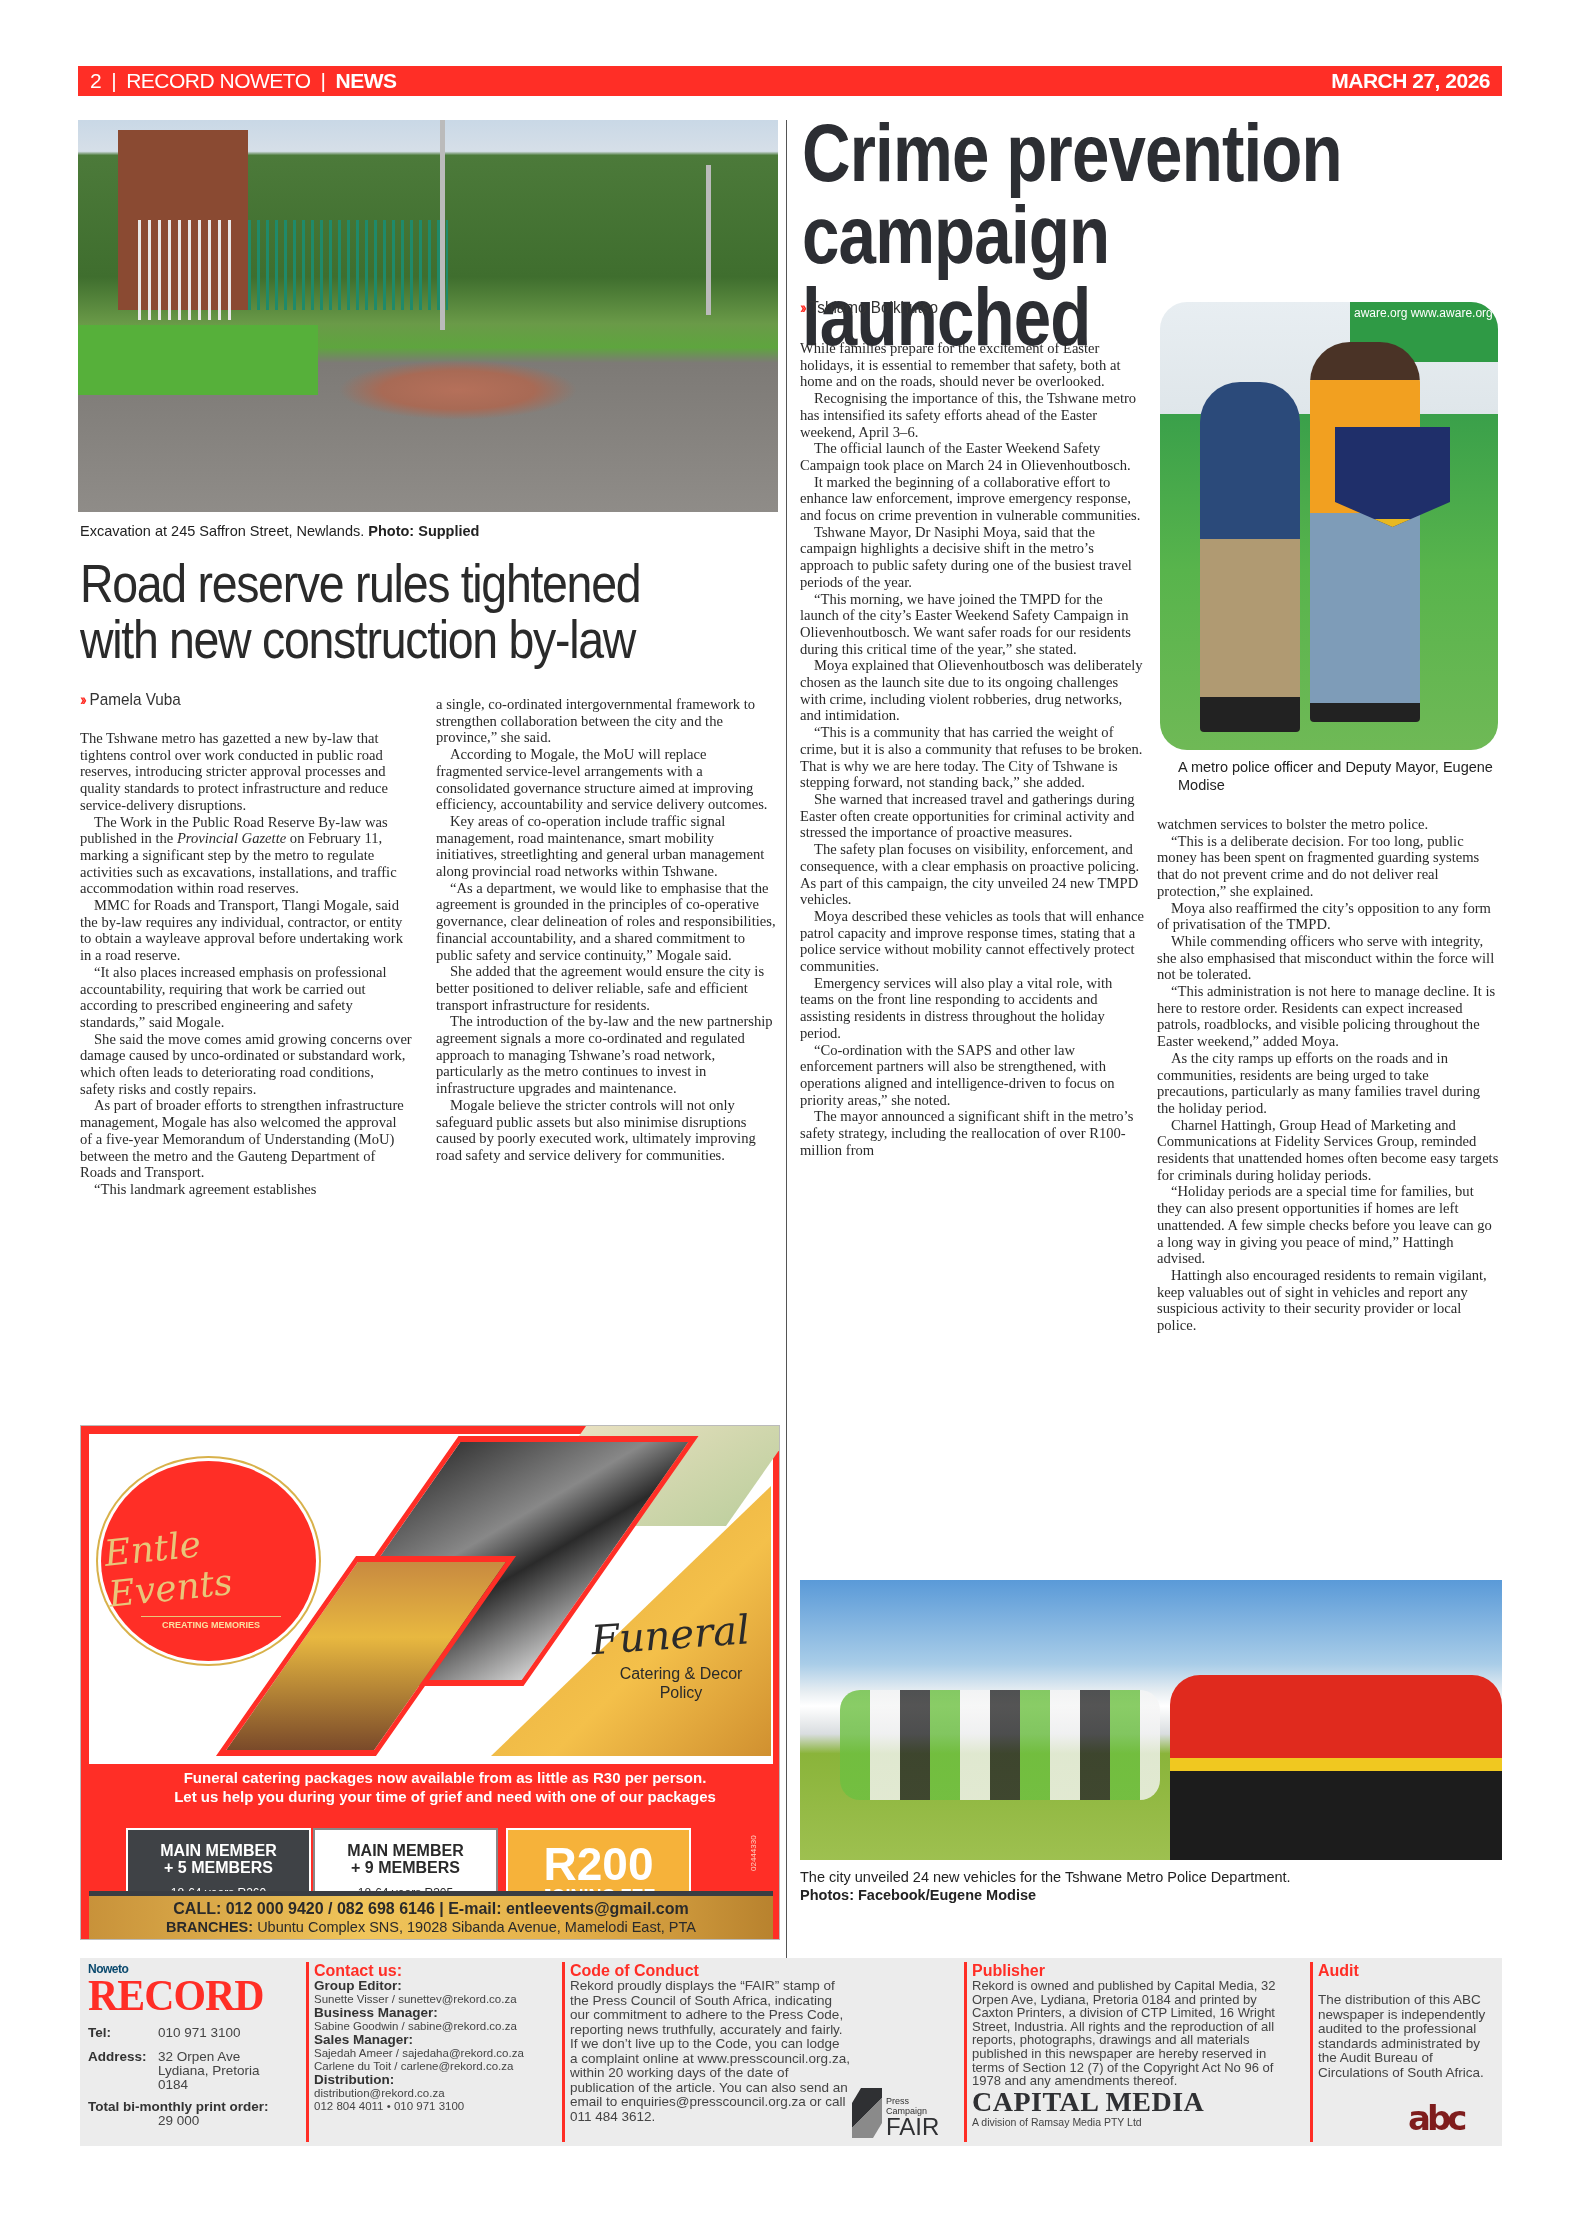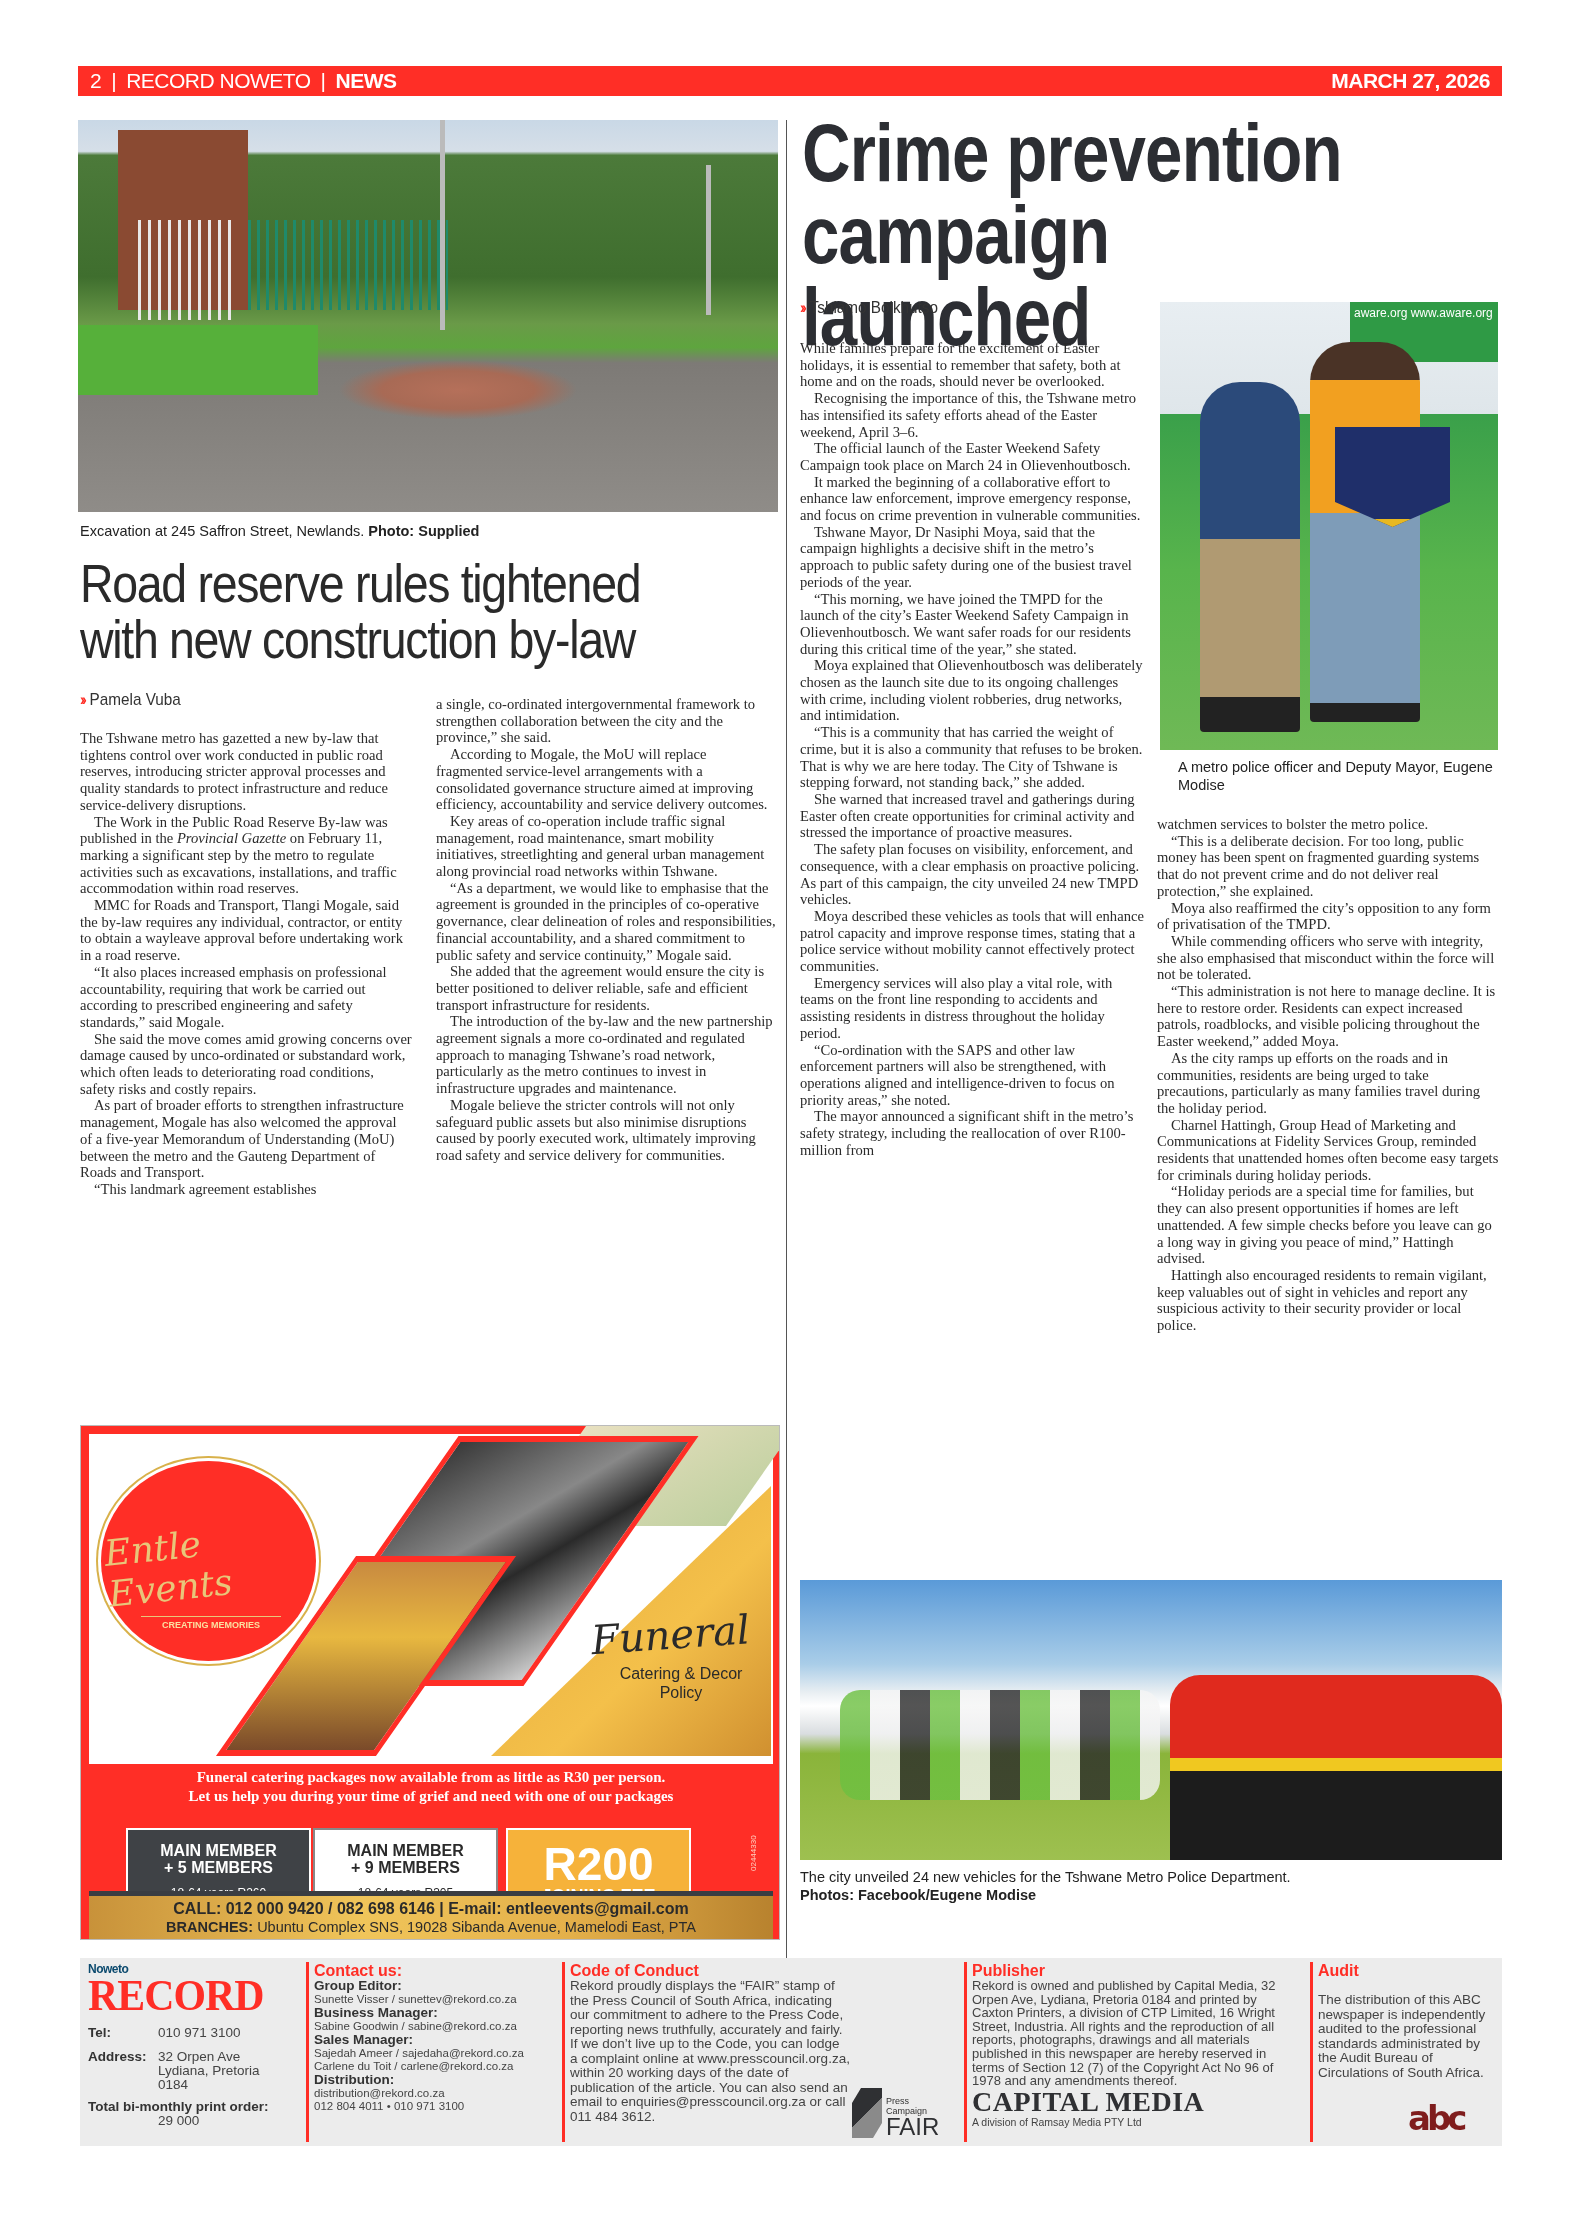--- a/index.html
+++ b/index.html
@@ -21,21 +21,21 @@
     background: linear-gradient(180deg, #c9d8e6 0%, #d6dfe8 8%, #4c7a3a 9%, #3f6e2e 40%, #6a9a48 52%, #5ea53e 58%, #7d7a76 62%, #8f8c88 100%); }
   .photo-road .house { left: 40px; top: 10px; width: 130px; height: 180px; background: #8a4a32; }
   .photo-road .gate { left: 60px; top: 100px; width: 100px; height: 100px; background: repeating-linear-gradient(90deg,#e8e8e8 0 3px,transparent 3px 10px); }
   .photo-road .fence { left: 170px; top: 100px; width: 200px; height: 90px; background: repeating-linear-gradient(90deg,#1f8a6a 0 3px,transparent 3px 9px); }
   .photo-road .lawn { left: 0; top: 205px; width: 240px; height: 70px; background: #56b03a; }
   .photo-road .dirt { left: 260px; top: 240px; width: 240px; height: 60px; background: radial-gradient(ellipse at center,#b5705a 0%,#a86a55 45%,transparent 70%); }
   .photo-road .pole1 { left: 362px; top: 0; width: 5px; height: 210px; background: #bbb; }
   .photo-road .pole2 { left: 628px; top: 45px; width: 5px; height: 150px; background: #bbb; }
 
   .photo-police { left: 1160px; top: 302px; width: 338px; height: 448px;
-    background: linear-gradient(180deg,#e8eef2 0%,#dfe6ea 25%,#3aa04a 25%,#58b44c 60%,#6fb956 100%); }
+    background: linear-gradient(180deg,#e8eef2 0%,#dfe6ea 25%,#3aa04a 25%,#58b44c 60%,#6fb956 100%); border-radius: 27px; }
   .photo-police .banner { left: 190px; top: 0; width: 148px; height: 60px; background: #2f9a45; color: #fff; font-family: "Liberation Sans", sans-serif; font-size: 12px; padding: 4px; }
   .photo-police .officer { left: 40px; top: 80px; width: 100px; height: 350px; background: linear-gradient(180deg,#2b4a7a 0 45%,#b09a72 45% 90%,#222 90%); border-radius: 40px 40px 4px 4px; }
   .photo-police .man { left: 150px; top: 40px; width: 110px; height: 380px; background: linear-gradient(180deg,#4a3326 0 10%,#f2a020 10% 45%,#7e9cb8 45% 95%,#222 95%); border-radius: 40px 40px 4px 4px; }
   .photo-police .podium { left: 175px; top: 125px; width: 115px; height: 100px; background: #1f2f6a; border-bottom: 8px solid #e8b820; clip-path: polygon(0 0,100% 0,100% 75%,50% 100%,0 75%); }
 
   .photo-vehicles { left: 800px; top: 1580px; width: 702px; height: 280px;
     background: linear-gradient(180deg,#5a9ad8 0%,#a9cde8 30%,#e8eef2 40%,#ffffff 45%,#d9dde0 55%,#8ab43a 62%,#9ec050 100%); }
   .photo-vehicles .truck { left: 370px; top: 95px; width: 332px; height: 185px; background: linear-gradient(180deg,#e02a1e 0 45%,#f0c820 45% 52%,#1c1c1c 52%); border-radius: 30px 30px 0 0; }
   .photo-vehicles .bikes { left: 40px; top: 110px; width: 320px; height: 110px; background: repeating-linear-gradient(90deg,#6cc040 0 30px,#f5f5f5 30px 60px,#2a2a2a 60px 90px); opacity: .8; border-radius: 20px; }
 
@@ -62,21 +62,21 @@
   .ad .top { left: 8px; top: 8px; width: 684px; height: 330px; background: #fff; }
   .ad .logo { left: 20px; top: 35px; width: 215px; height: 200px; background: #ff2e26; border-radius: 50%; box-shadow: 0 0 0 3px #fff, 0 0 0 5px #d8b14a; }
   .ad .logo-script { left: 25px; top: 95px; width: 230px; font-family: "DejaVu Serif", serif; font-style: italic; font-size: 36px; color: #e8c67a; transform: rotate(-6deg); }
   .ad .logo-tag { left: 60px; top: 190px; width: 140px; text-align: center; font-family: "Liberation Sans", sans-serif; font-weight: bold; font-size: 9px; color: #fbe0a0; border-top: 1px solid #e8c67a; padding-top: 3px; }
   .ad .img1 { left: 290px; top: 10px; width: 240px; height: 250px; background: linear-gradient(135deg,#3a3a3a,#888 40%,#2a2a2a 60%,#cfcfcf); transform: skewX(-35deg); border: 6px solid #ff2e26; }
   .ad .img2 { left: 205px; top: 130px; width: 160px; height: 200px; background: linear-gradient(180deg,#c88a40,#e8b840 40%,#7a4a2a); transform: skewX(-35deg); border: 6px solid #ff2e26; }
   .ad .img3 { left: 470px; top: 0; width: 210px; height: 100px; background: linear-gradient(135deg,#e8e0c0,#c0d0a0); transform: skewX(-35deg); }
   .ad .gold { left: 410px; top: 60px; width: 280px; height: 270px; background: linear-gradient(135deg,#e3a83a,#f4c04a 60%,#d09030); clip-path: polygon(100% 0,100% 100%,0 100%); }
   .ad .funeral { left: 510px; top: 185px; width: 180px; font-family: "DejaVu Serif", serif; font-style: italic; font-size: 40px; color: #2a2a2a; transform: rotate(-4deg); }
   .ad .funeral-sub { left: 520px; top: 238px; width: 160px; text-align: center; font-family: "Liberation Sans", sans-serif; font-size: 16px; color: #2a2a2a; line-height: 19px; }
-  .ad .promo { left: 0; top: 342px; width: 700px; text-align: center; font-family: Liberation Serif, serif; font-weight: bold; font-size: 15px; line-height: 19px; color: #fff; }
+  .ad .promo { left: 14px; top: 342px; width: 700px; text-align: center; font-family: Liberation Sans, sans-serif; font-weight: bold; font-size: 15px; line-height: 19px; color: #fff; }
   .ad .box { top: 402px; width: 185px; height: 125px; font-family: "Liberation Sans", sans-serif; text-align: center; padding-top: 12px; }
   .ad .box1 { left: 45px; background: #3f4246; color: #fff; border: 2px solid #fff; }
   .ad .box2 { left: 185px; background: #fff; color: #2a2a2a; border: 2px solid #888; }
   .ad .box3 { left: 325px; background: #f6b23a; color: #fff; border: 2px solid #fff; }
   .ad .box .title { font-weight: bold; font-size: 16px; line-height: 17px; }
   .ad .box .rows { font-size: 12px; line-height: 19px; margin-top: 8px; }
   .ad .box3 .big { font-weight: bold; font-size: 46px; line-height: 44px; }
   .ad .box3 .fee { font-weight: bold; font-size: 18px; }
   .ad .box3 .pill { display: inline-block; border: 2px solid #fff; border-radius: 20px; padding: 0 10px; margin-top: 4px; font-weight: bold; font-size: 18px; line-height: 17px; }
   .ad .box3 .pill small { display: block; font-size: 9px; line-height: 10px; }

